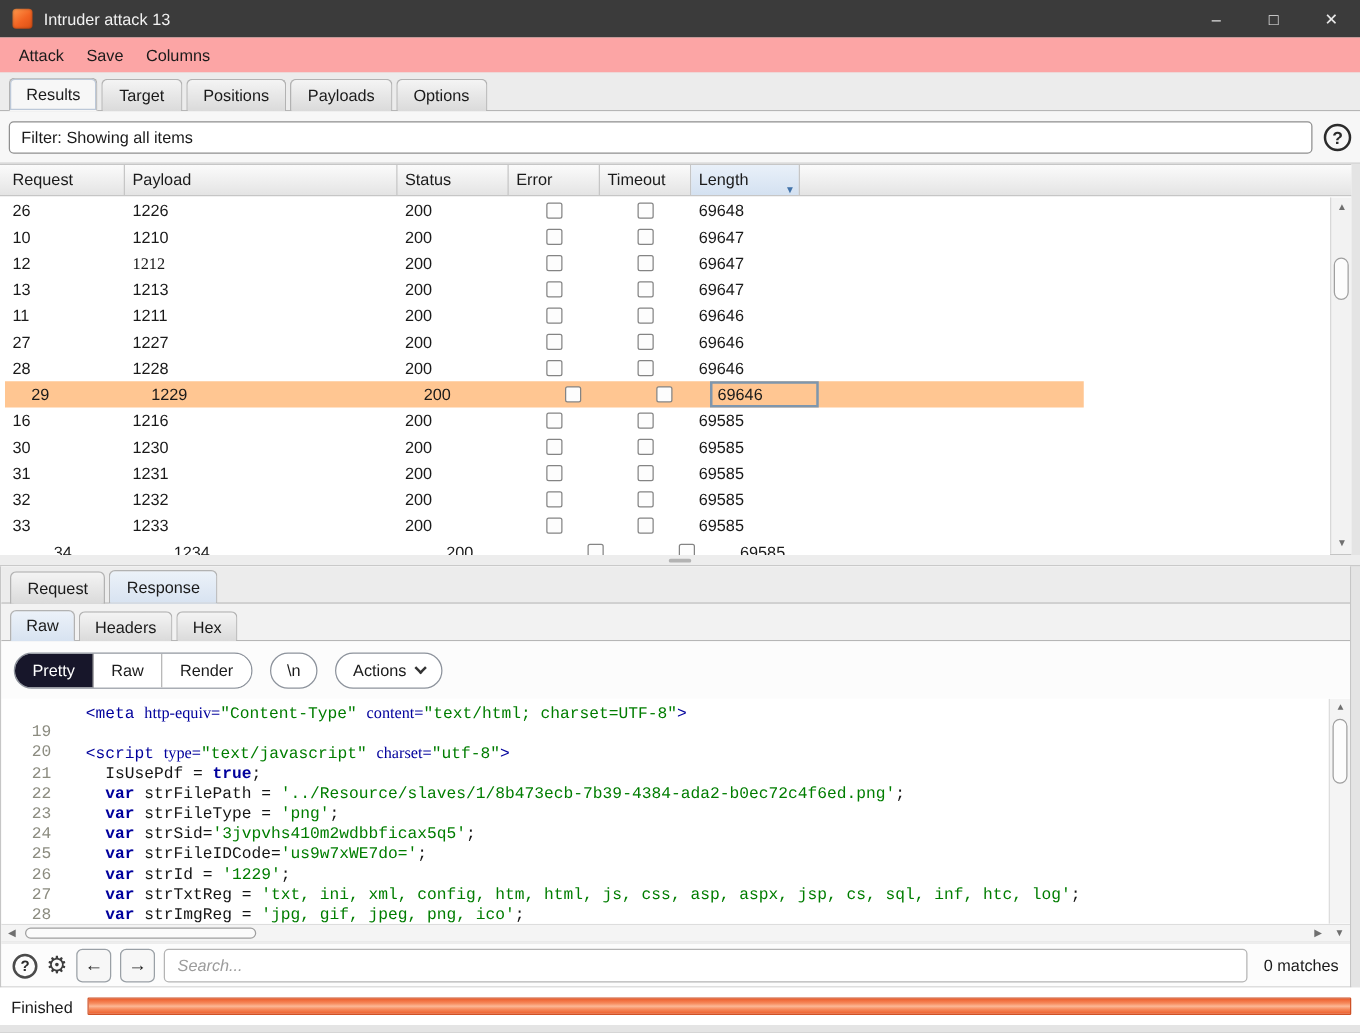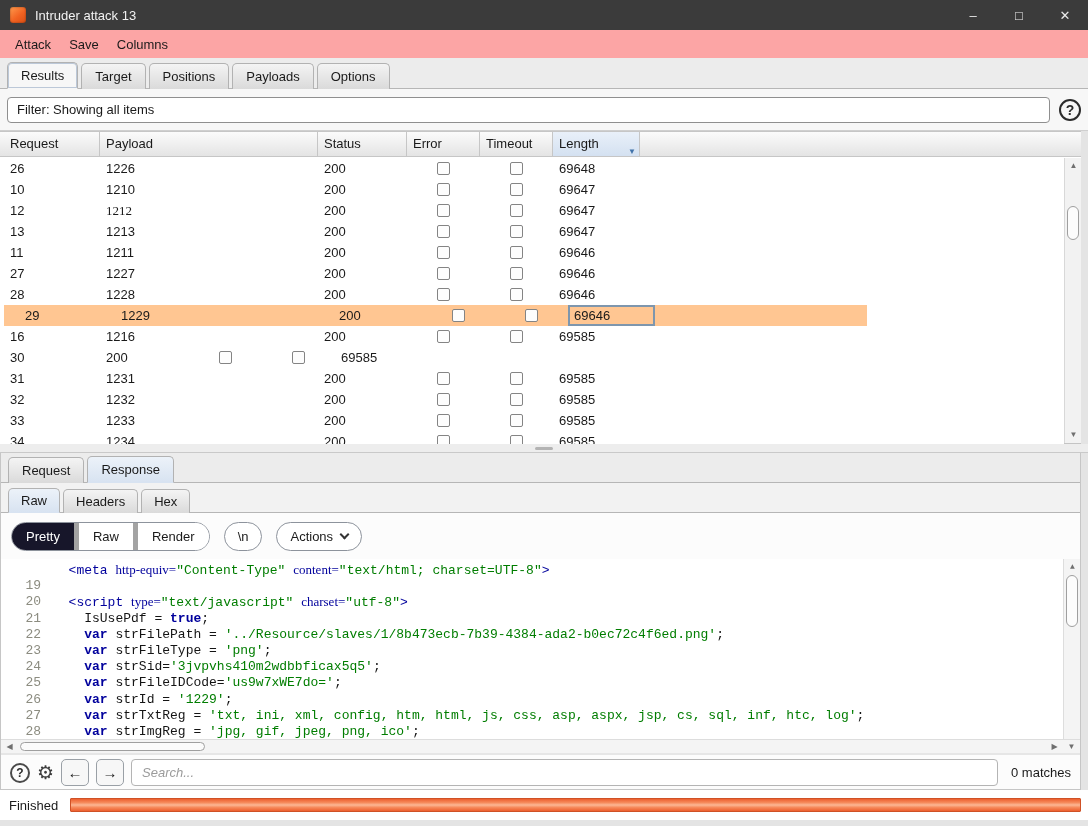--- a/index.html
+++ b/index.html
@@ -63,21 +63,21 @@
   .grip{width:18px;height:3px;border-radius:2px;background:#b3b3b3;}
 
   
   .viewer{margin-right:7px;background:#fff;border:1px solid #c6c6c6;border-top:none;height:337px;overflow:hidden;}
   .tabrow.inner{height:30px;}
   .tabrow.subtabs{height:30px;background:#f2f2f2;}
   .tabrow.subtabs .tab{padding:4px 12px;}
 
   .code-toolbar{height:46px;background:#fcfcfc;display:flex;align-items:center;padding-left:10px;gap:14px;}
   .seg{display:flex;border:1px solid #8d939c;border-radius:15px;overflow:hidden;height:29px;background:#fff;}
-  .seg-btn{padding:0 14px;line-height:27px;border-right:5px solid #a3a3a3;background:#fff;}
+  .seg-btn{padding:0 14px;line-height:27px;border-right:1px solid #a3a3a3;background:#fff;}
   .seg-btn:last-child{border-right:none;}
   .seg-btn.selected{background:#17162a;color:#fff;}
   .pill-btn{height:29px;border:1px solid #8d939c;border-radius:15px;background:#fff;display:flex;align-items:center;padding:0 13px;gap:8px;}
   .chevron{width:7px;height:7px;border-right:2px solid #333;border-bottom:2px solid #333;transform:rotate(45deg);margin-top:-4px;}
 
   
   .code-area{height:180px;background:#fff;position:relative;overflow:hidden;font-family:"Liberation Mono",monospace;}
   .code-lines{position:absolute;top:0;bottom:0;left:0;right:17px;padding:3px 0 0 6px;overflow:hidden;}
   .code-line{display:flex;height:16.2px;line-height:16.2px;white-space:pre;font-size:13px;}
   .gutter{width:46px;flex:none;text-align:right;padding-right:12px;color:#8c8c80;}
@@ -269,20 +269,21 @@
             <div class="checkbox"></div>
           </div>
           <div class="td cb" style="width: 73px;">
             <div class="checkbox"></div>
           </div>
           <div class="td" style="width: 87px;">69585</div>
           <div class="td" style="width: 227px;"></div>
         </div>
         <div class="trow">
           <div class="td" style="width: 96px;">30</div>
+          <div class="td" style="width: 218px;">1230</div>
           <div class="td" style="width: 89px;">200</div>
           <div class="td cb" style="width: 73px;">
             <div class="checkbox"></div>
           </div>
           <div class="td cb" style="width: 73px;">
             <div class="checkbox"></div>
           </div>
           <div class="td" style="width: 87px;">69585</div>
           <div class="td" style="width: 227px;"></div>
         </div>
@@ -319,21 +320,21 @@
           <div class="td cb" style="width: 73px;">
             <div class="checkbox"></div>
           </div>
           <div class="td cb" style="width: 73px;">
             <div class="checkbox"></div>
           </div>
           <div class="td" style="width: 87px;">69585</div>
           <div class="td" style="width: 227px;"></div>
         </div>
         <div class="trow">
-          <div class="td" style="width: 96px;">34</div>
+          <div class="td" style="width: 96px; margin-left: 33px;">34</div>
           <div class="td" style="width: 218px;">1234</div>
           <div class="td" style="width: 89px;">200</div>
           <div class="td cb" style="width: 73px;">
             <div class="checkbox"></div>
           </div>
           <div class="td cb" style="width: 73px;">
             <div class="checkbox"></div>
           </div>
           <div class="td" style="width: 87px;">69585</div>
           <div class="td" style="width: 227px;"></div>

